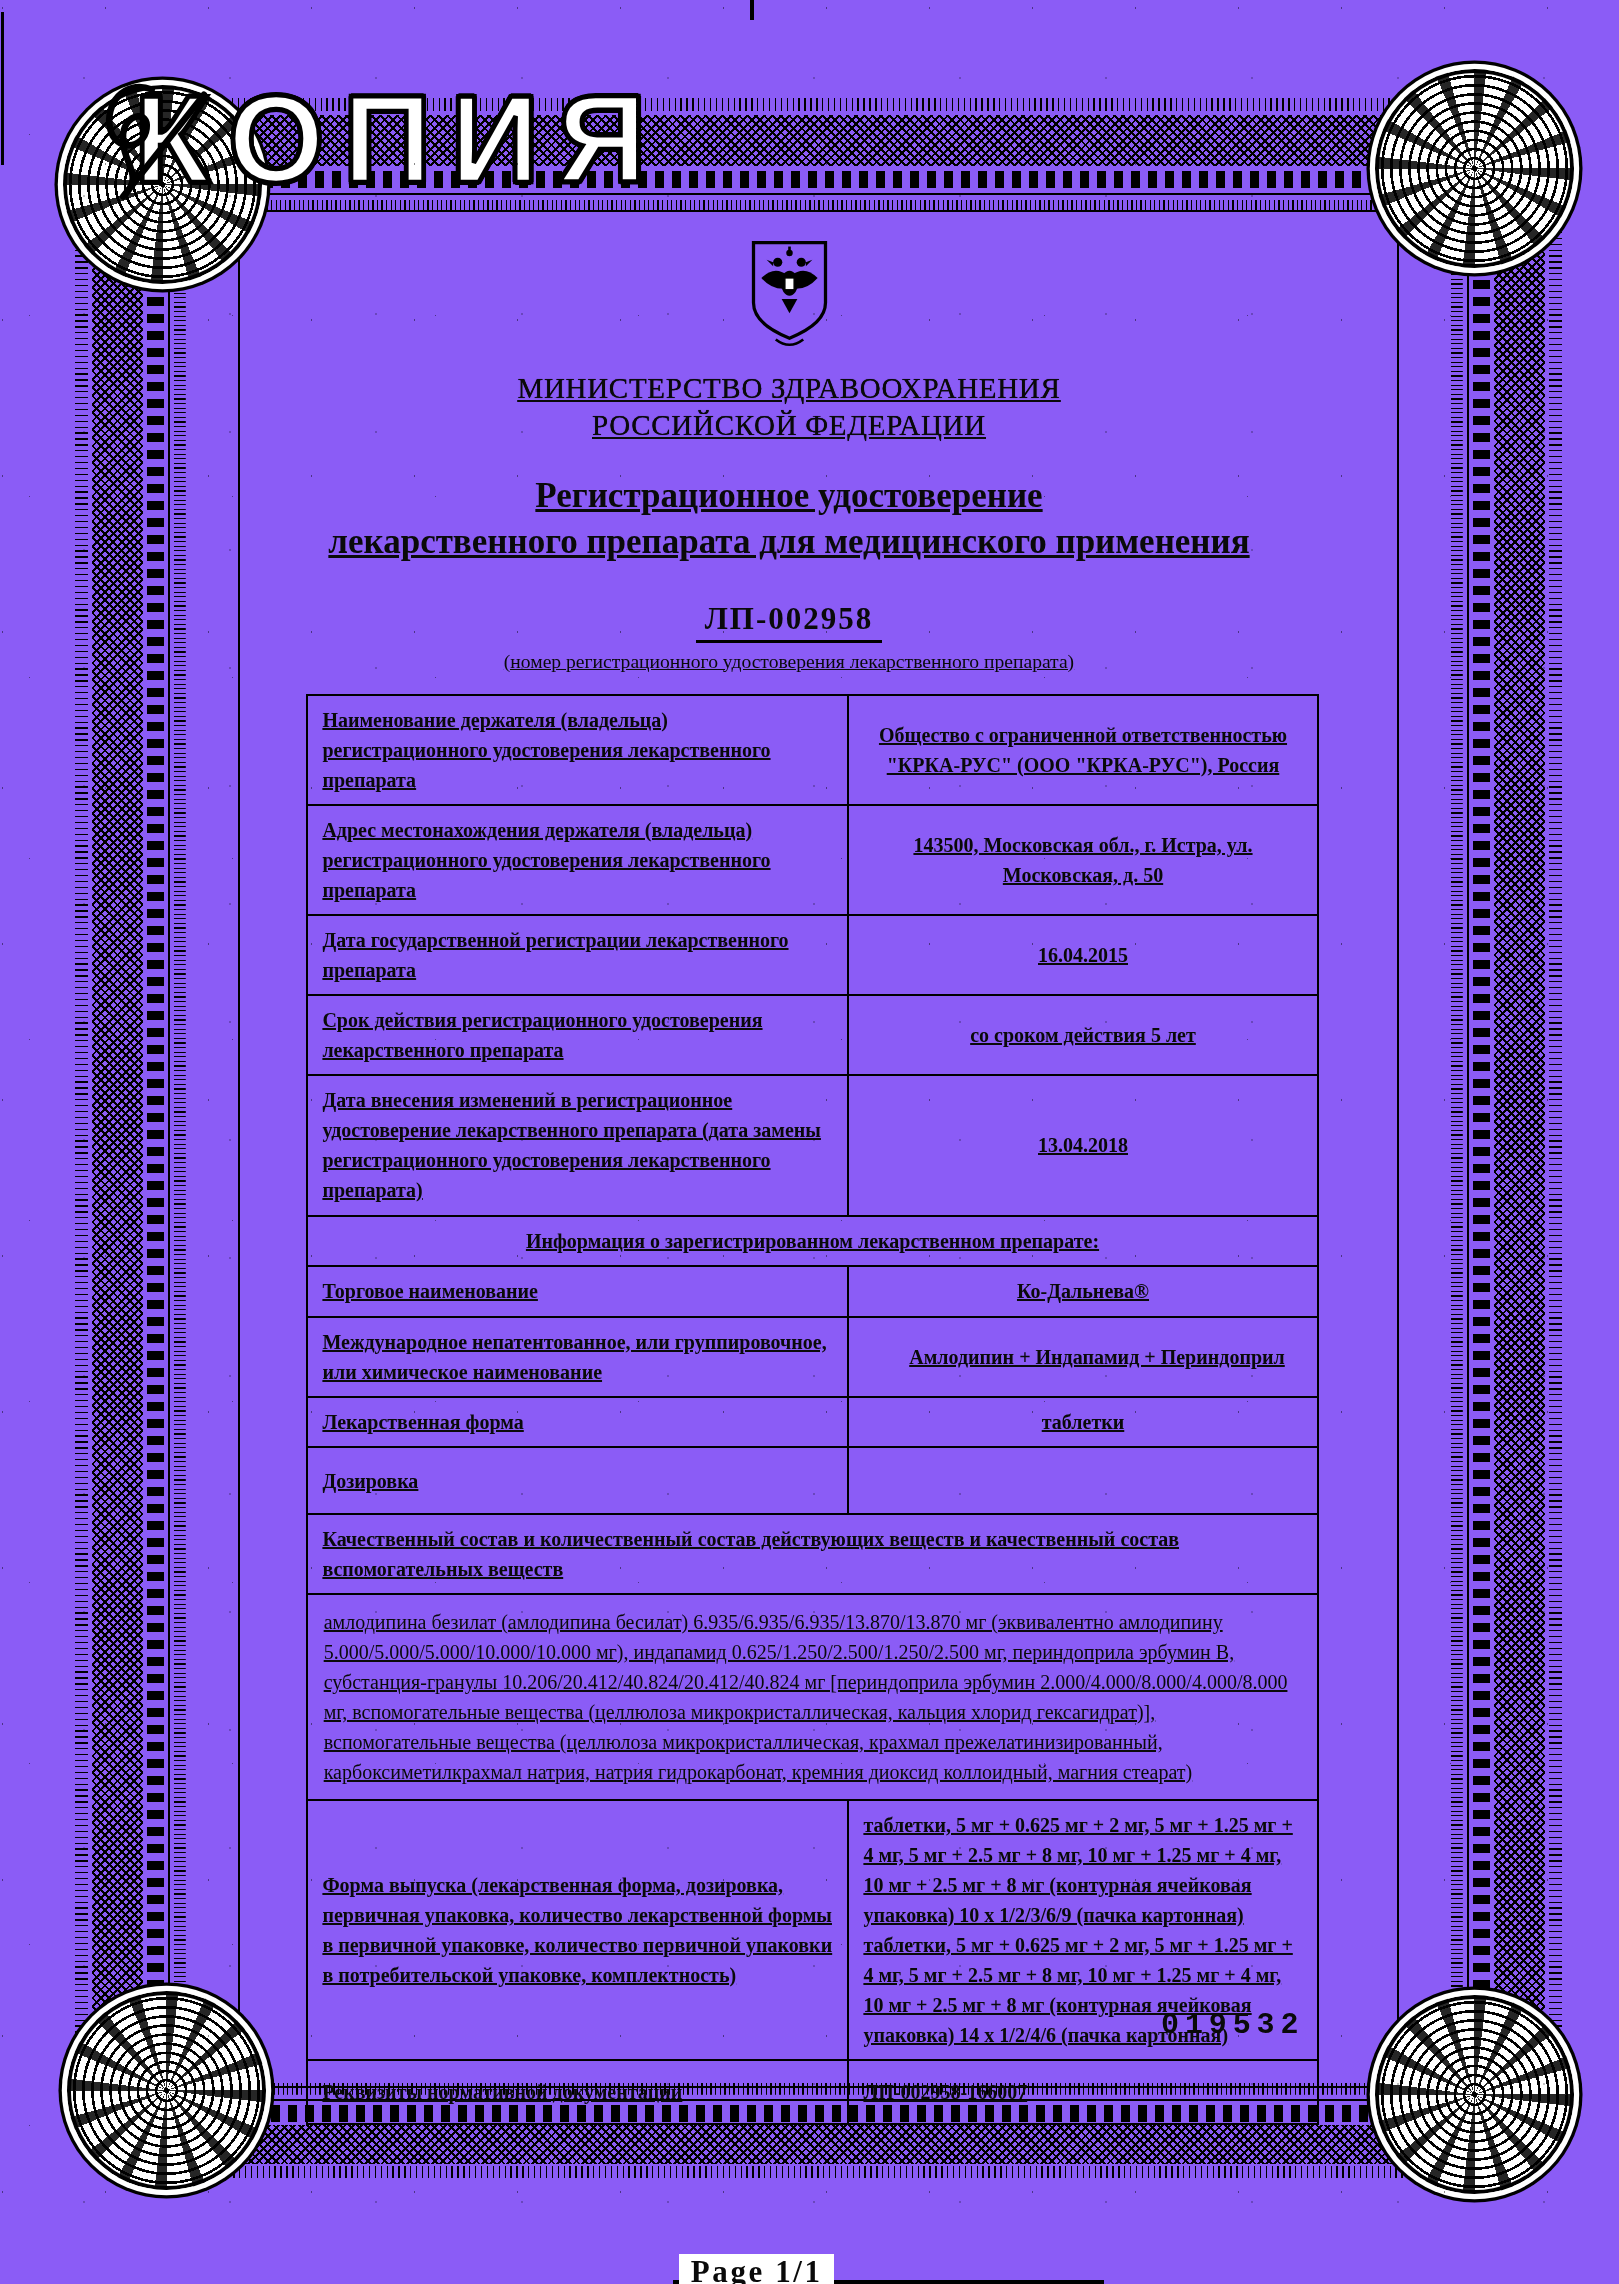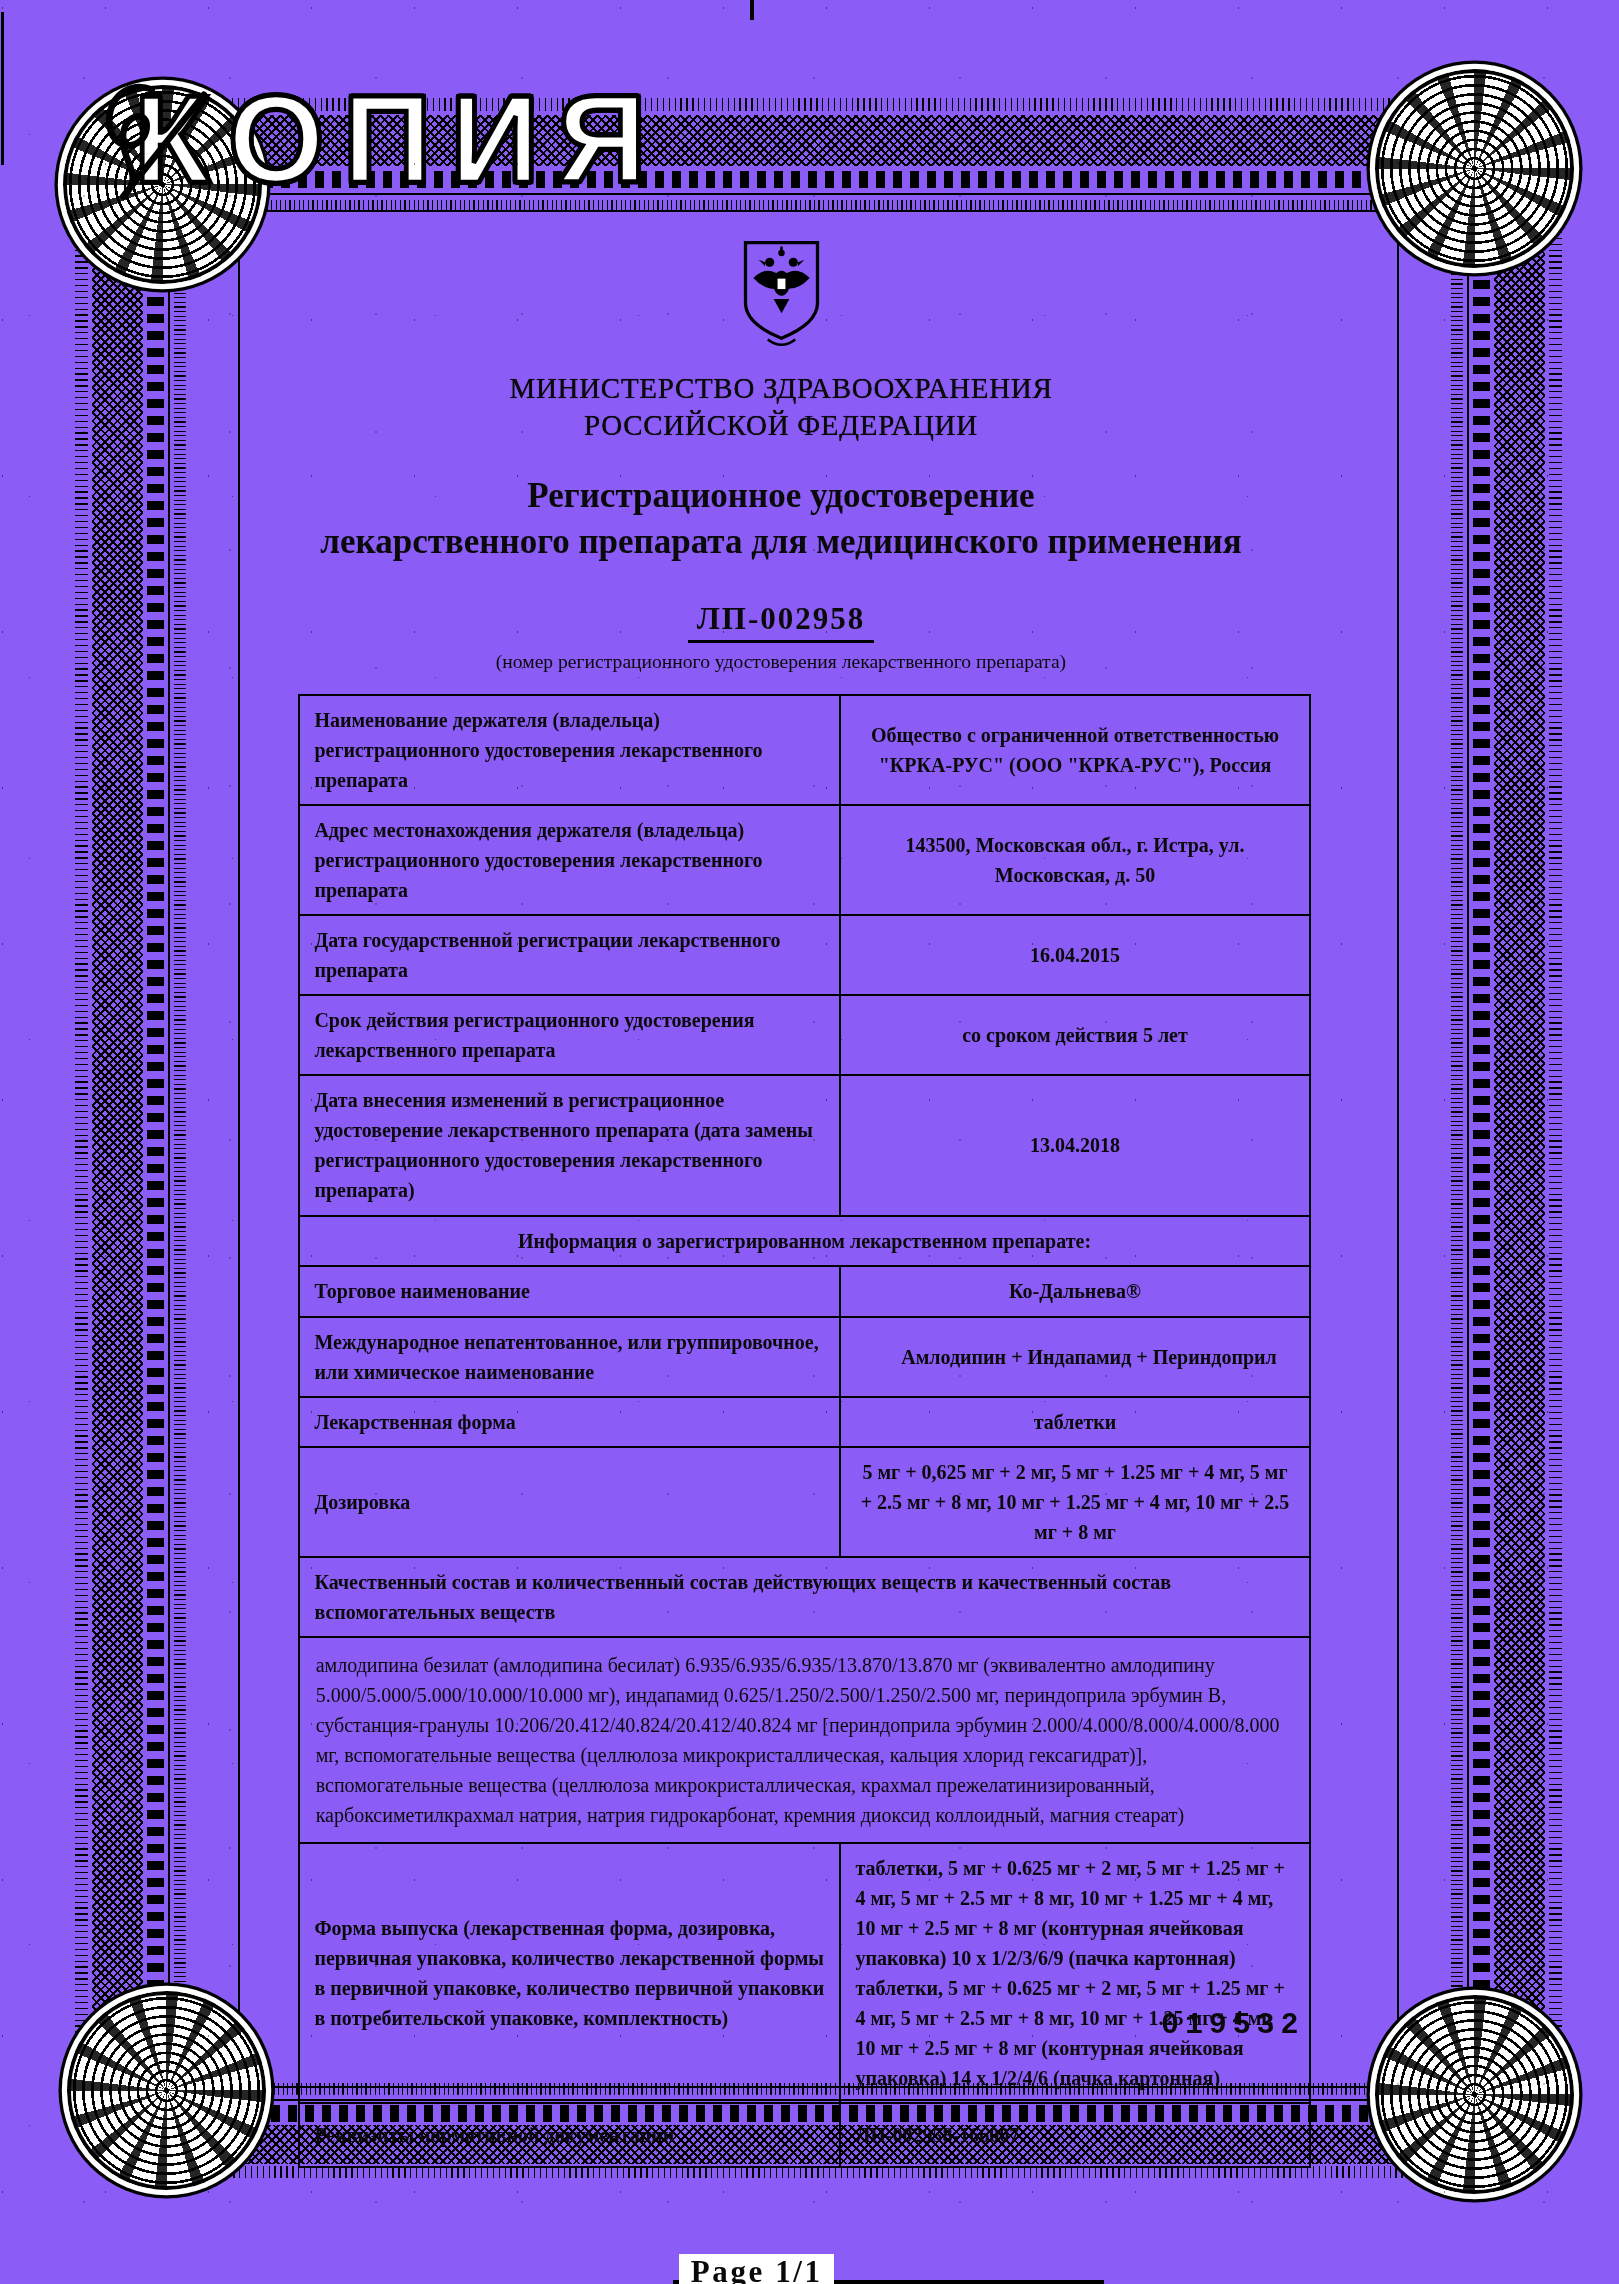--- a/index.html
+++ b/index.html
@@ -78,21 +78,21 @@
   
   .copy-stamp{position:absolute;left:134px;top:77px;z-index:30;
     font-family:"Liberation Sans",sans-serif;font-weight:bold;font-size:124px;line-height:1;
     letter-spacing:18.3px;color:#fff;-webkit-text-stroke:4.6px #000;
     text-shadow:2.6px 0 #000,-2.6px 0 #000,0 2.6px #000,0 -2.6px #000,2px 2px #000,-2px -2px #000,2px -2px #000,-2px 2px #000;}
 
   
   .hand-mark{position:absolute;left:84px;top:71px;z-index:31;}
 
   
-  .content{position:absolute;left:251px;top:240px;width:1060px;z-index:10;}
+  .content{position:absolute;left:259px;top:240px;width:1060px;z-index:10;text-decoration:underline;}
   .arms{display:block;margin:0 auto;}
   .ministry{margin-top:22px;text-align:center;font-size:29px;line-height:1.28;letter-spacing:0.7px;
     text-shadow:0 0 0.7px #000;}
   .doc-title{margin-top:29px;text-align:center;font-weight:bold;font-size:35px;line-height:1.3;}
   .reg-num-wrap{margin-top:37px;text-align:center;}
   .reg-num{display:inline-block;font-weight:bold;font-size:31px;letter-spacing:2px;
     border-bottom:3.3px solid #000;padding:0 9.1px 2.6px 9.1px;}
   .reg-caption{margin-top:7.8px;text-align:center;font-size:19.6px;}
 
   
@@ -226,21 +226,20 @@
         <div class="cell val">Амлодипин + Индапамид + Периндоприл</div>
       </div>
 
       <div class="row r8">
         <div class="cell lab">Лекарственная форма</div>
         <div class="cell val">таблетки</div>
       </div>
 
       <div class="row r9">
         <div class="cell lab">Дозировка</div>
-        <div class="cell val">5 мг + 0,625 мг + 2 мг, 5 мг + 1.25 мг + 4 мг, 5 мг + 2.5 мг + 8 мг, 10 мг + 1.25 мг + 4 мг, 10 мг + 2.5 мг + 8 мг</div>
       </div>
 
       <div class="row full r10">
         <div class="cell fullc">Качественный состав и количественный состав действующих веществ и качественный состав вспомогательных веществ</div>
       </div>
 
       <div class="row full r11">
         <div class="cell para">амлодипина безилат (амлодипина бесилат) 6.935/6.935/6.935/13.870/13.870 мг (эквивалентно амлодипину 5.000/5.000/5.000/10.000/10.000 мг), индапамид 0.625/1.250/2.500/1.250/2.500 мг, периндоприла эрбумин В, субстанция-гранулы 10.206/20.412/40.824/20.412/40.824 мг [периндоприла эрбумин 2.000/4.000/8.000/4.000/8.000 мг, вспомогательные вещества (целлюлоза микрокристаллическая, кальция хлорид гексагидрат)], вспомогательные вещества (целлюлоза микрокристаллическая, крахмал прежелатинизированный, карбоксиметилкрахмал натрия, натрия гидрокарбонат, кремния диоксид коллоидный, магния стеарат)</div>
       </div>
 

